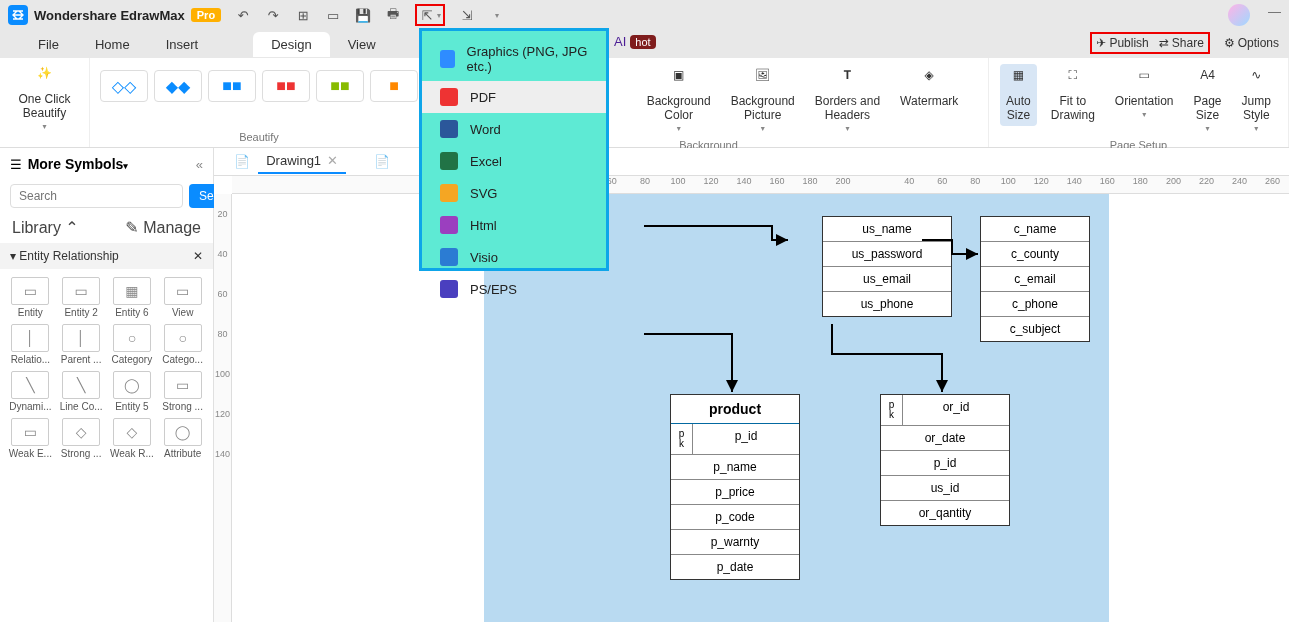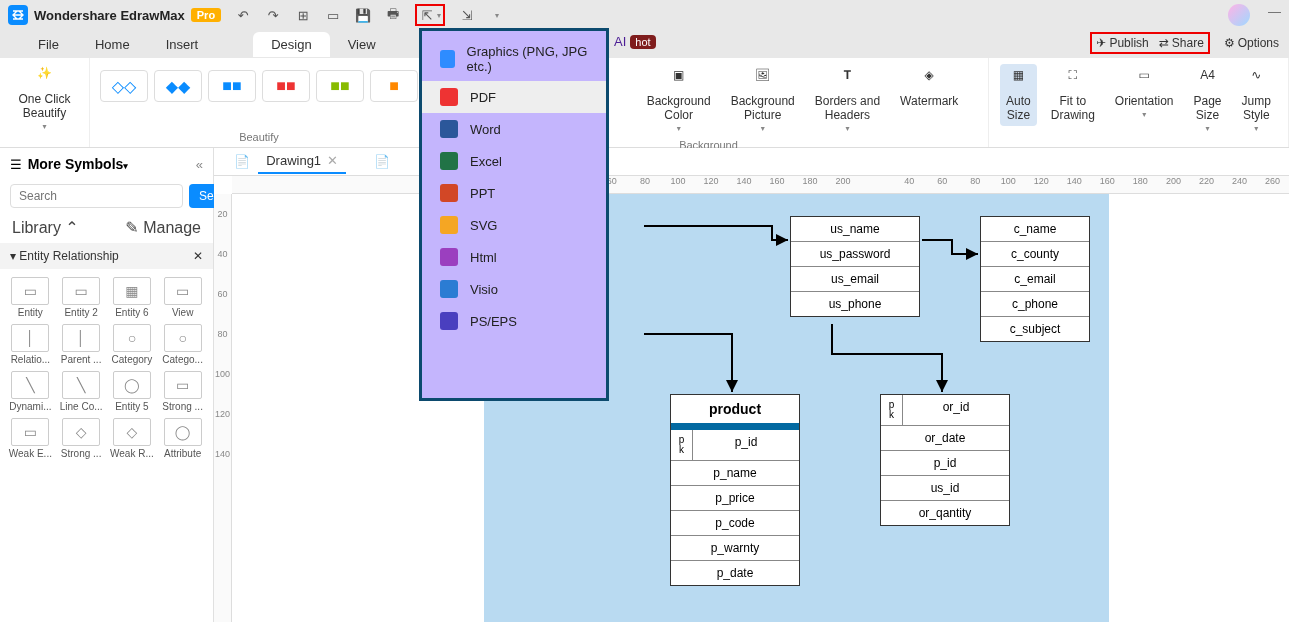--- a/index.html
+++ b/index.html
@@ -30,21 +30,21 @@
 .ribbon-items { display: flex; align-items: flex-start; gap: 8px; flex: 1; }
 .ribbon-label { font-size: 11px; color: #777; text-align: center; padding-top: 2px; }
 .rib-btn { display: flex; flex-direction: column; align-items: center; gap: 2px; cursor: pointer; padding: 4px 6px; font-size: 12px; color: #333; text-align: center; }
 .ic24 { width: 24px; height: 24px; display: inline-block; }
 .rib-btn .caret { font-size: 8px; color: #888; }
 .rib-btn.autosize { background: #d8e6f5; border-radius: 4px; }
 .beautify-thumbs { display: flex; gap: 6px; }
 .btfy-thumb { width: 48px; height: 32px; border: 1px solid #ddd; border-radius: 4px; background: #fff; display: flex; align-items: center; justify-content: center; font-size: 16px; color: #0a8cff; }
 
 
-.export-menu { position: absolute; left: 419px; top: 28px; width: 190px; height: 373px; background: #c4b5fd; border: 3px solid #0c4a6e; z-index: 100; padding: 6px 0; }
+.export-menu { position: absolute; left: 419px; top: 28px; width: 190px; height: 243px; background: #5eead4; border: 3px solid #0ea5e9; z-index: 100; padding: 6px 0; }
 .em-item { display: flex; align-items: center; gap: 12px; padding: 7px 18px; font-size: 13px; color: #222; cursor: pointer; }
 .em-item.sel { background: #eee; }
 .em-ic { width: 18px; height: 18px; border-radius: 3px; display: inline-block; }
 
 
 .left-panel { position: absolute; left: 0; top: 148px; width: 214px; bottom: 0; background: #fff; border-right: 1px solid #e0e0e0; display: flex; flex-direction: column; }
 .lp-header { display: flex; align-items: center; padding: 8px 10px; gap: 6px; }
 .lp-title { font-weight: 600; font-size: 14px; flex: 1; }
 .lp-collapse { color: #888; cursor: pointer; }
 .lp-search { display: flex; padding: 4px 10px; gap: 6px; }
@@ -65,21 +65,21 @@
 .canvas-wrap { position: absolute; left: 214px; top: 176px; right: 0; bottom: 0; background: #fff; overflow: hidden; }
 .ruler-h { position: absolute; left: 18px; top: 0; right: 0; height: 18px; background: #fafafa; border-bottom: 1px solid #ddd; display: flex; font-size: 9px; color: #888; }
 .ruler-h span { width: 40px; text-align: center; }
 .ruler-v { position: absolute; left: 0; top: 18px; width: 18px; bottom: 0; background: #fafafa; border-right: 1px solid #ddd; display: flex; flex-direction: column; font-size: 9px; color: #888; }
 .ruler-v span { height: 40px; display: flex; align-items: center; justify-content: center; }
 .canvas { position: absolute; left: 18px; top: 18px; right: 0; bottom: 0; background: #fff; }
 .page-area { position: absolute; left: 252px; top: 0; right: 180px; bottom: 0; background: #b9daf1; }
 
 
 .er-table { position: absolute; background: #fff; border: 1px solid #333; font-size: 12px; }
-.er-title { font-weight: bold; text-align: center; padding: 6px 0; border-bottom: 7px solid #0369a1; font-size: 14px; }
+.er-title { font-weight: bold; text-align: center; padding: 6px 0; border-bottom: 1px solid #0369a1; font-size: 14px; }
 .er-row { display: flex; border-bottom: 1px solid #888; }
 .er-row:last-child { border-bottom: none; }
 .er-pk { width: 22px; border-right: 1px solid #888; text-align: center; padding: 5px 0; font-size: 10px; line-height: 1; }
 .er-field { flex: 1; text-align: center; padding: 5px 0; }
 </style>
 </head>
 <body>
 
 <div class="titlebar">
   <div class="logo">
@@ -211,43 +211,40 @@
 Size</span>
           <span class="caret">▾</span>
         </div>
       <div class="rib-btn">
           <span class="ic24">∿</span>
           <span style="white-space:pre-line;">Jump
 Style</span>
           <span class="caret">▾</span>
         </div>
     </div>
+    <div class="ribbon-label">Page Setup</div>
   </div>
 </div>
 
 <div class="export-menu" id="export-menu">
     <div class="em-item">
       <span class="em-ic" style="background: rgb(46, 140, 255);"></span>
       <span>Graphics (PNG, JPG etc.)</span>
     </div>
     <div class="em-item sel">
       <span class="em-ic" style="background: rgb(238, 51, 51);"></span>
       <span>PDF</span>
     </div>
     <div class="em-item">
       <span class="em-ic" style="background: rgb(43, 87, 154);"></span>
       <span>Word</span>
     </div>
     <div class="em-item">
       <span class="em-ic" style="background: rgb(33, 115, 70);"></span>
       <span>Excel</span>
-    </div>
-    <div class="em-item">
-      <span class="em-ic" style="background: rgb(210, 71, 38);"></span>
-      <span>PPT</span>
     </div>
     <div class="em-item">
       <span class="em-ic" style="background: rgb(245, 166, 35);"></span>
       <span>SVG</span>
     </div>
     <div class="em-item">
       <span class="em-ic" style="background: rgb(155, 63, 191);"></span>
       <span>Html</span>
     </div>
     <div class="em-item">
@@ -396,21 +393,21 @@
       <span>60</span>
       <span>80</span>
       <span>100</span>
       <span>120</span>
       <span>140</span>
     </div>
   <div class="canvas">
     <div class="page-area"></div>
 
 
-    <div class="er-table" style="left:558px;top:22px;width:130px;">
+    <div class="er-table" style="left:590px;top:22px;width:130px;">
       <div class="er-row">
           <div class="er-field">us_name</div>
         </div>
       <div class="er-row">
           <div class="er-field">us_password</div>
         </div>
       <div class="er-row">
           <div class="er-field">us_email</div>
         </div>
       <div class="er-row">

